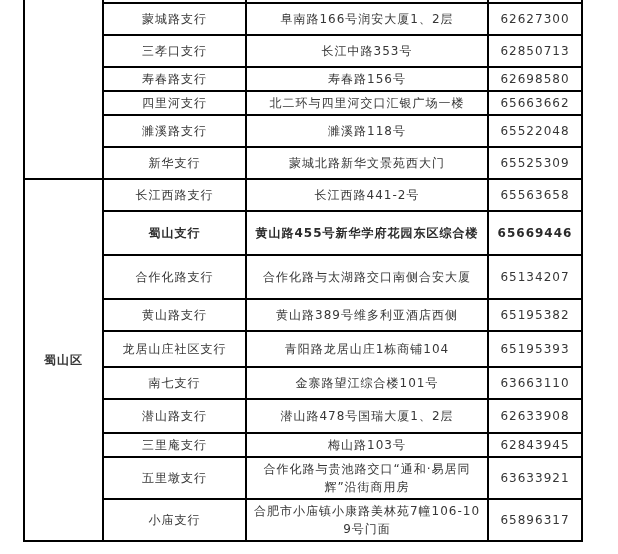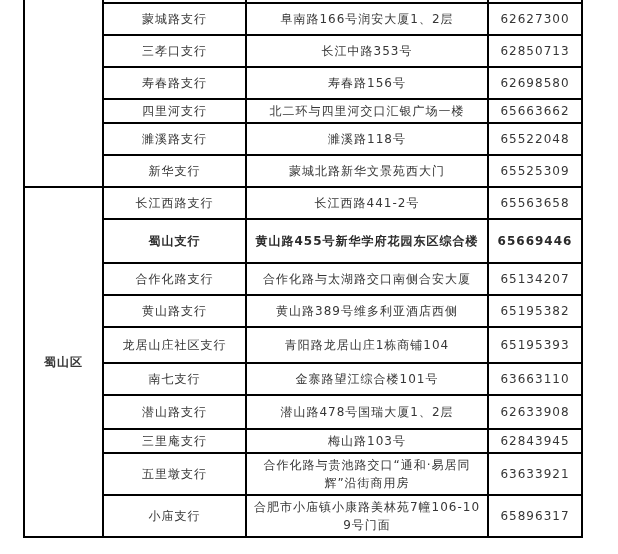--- a/index.html
+++ b/index.html
@@ -85,21 +85,21 @@
         <tr style="height: 32px;">
           <td>蒙城路支行</td>
           <td>阜南路166号润安大厦1、2层</td>
           <td class="phone">62627300</td>
         </tr>
         <tr style="height: 32px; padding-left: 36px;">
           <td>三孝口支行</td>
           <td>长江中路353号</td>
           <td class="phone">62850713</td>
         </tr>
-        <tr style="height: 32px;">
+        <tr style="height: 24px;">
           <td>寿春路支行</td>
           <td>寿春路156号</td>
           <td class="phone">62698580</td>
         </tr>
         <tr style="height: 20px;">
           <td>四里河支行</td>
           <td>北二环与四里河交口汇银广场一楼</td>
           <td class="phone">65663662</td>
         </tr>
         <tr style="height: 32px;">
@@ -116,21 +116,21 @@
           <td class="district" rowspan="10">蜀山区</td>
           <td>长江西路支行</td>
           <td>长江西路441-2号</td>
           <td class="phone">65563658</td>
         </tr>
         <tr class="bold-row" style="height: 44px;">
           <td>蜀山支行</td>
           <td>黄山路455号新华学府花园东区综合楼</td>
           <td class="phone">65669446</td>
         </tr>
-        <tr style="height: 32px;">
+        <tr style="height: 44px;">
           <td>合作化路支行</td>
           <td>合作化路与太湖路交口南侧合安大厦</td>
           <td class="phone">65134207</td>
         </tr>
         <tr style="height: 32px;">
           <td>黄山路支行</td>
           <td>黄山路389号维多利亚酒店西侧</td>
           <td class="phone">65195382</td>
         </tr>
         <tr style="height: 36px; padding-left: 40px;">

